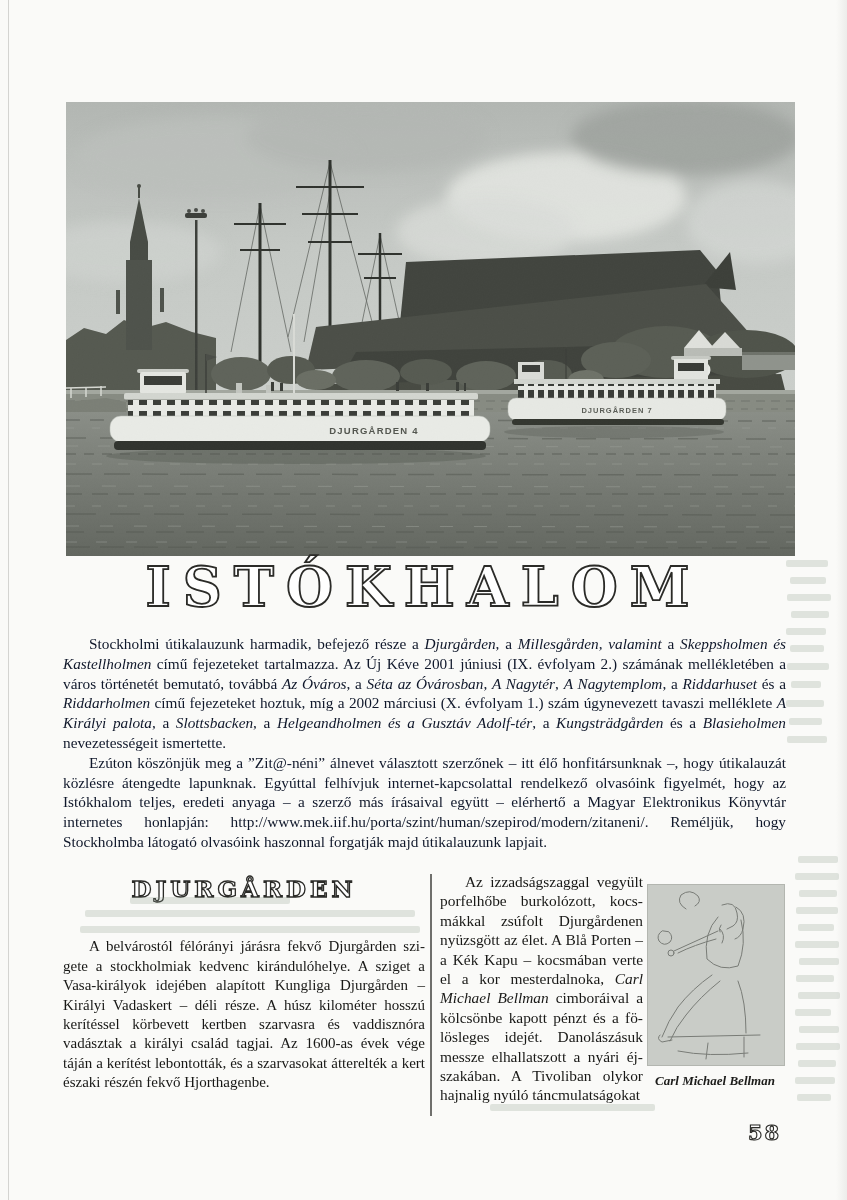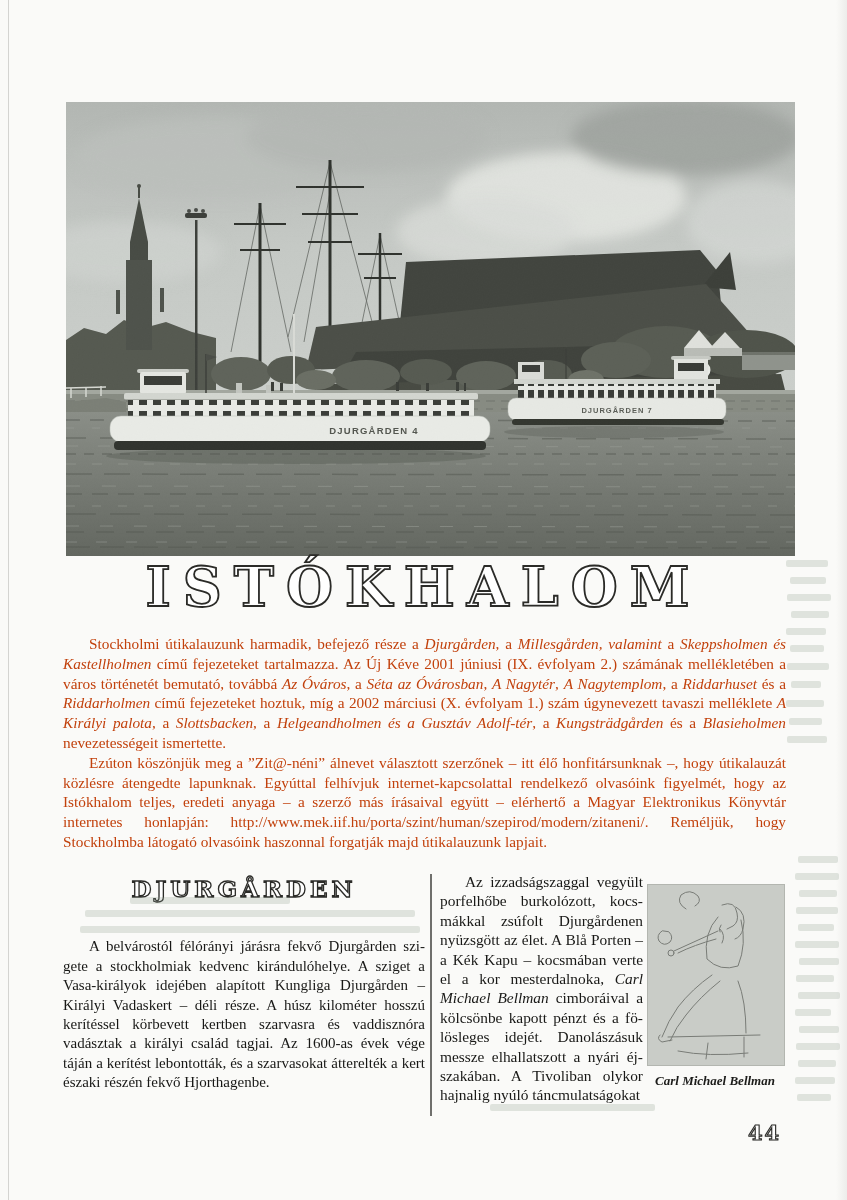--- a/index.html
+++ b/index.html
@@ -16,21 +16,21 @@
     font-family:"DejaVu Serif","Liberation Serif",serif;
     font-weight:700;color:#ffffff;
     -webkit-text-stroke:1.8px #2b2b28;
     text-shadow:0 0 1px rgba(40,40,40,.55);
   }
   .title{position:absolute;left:0;top:558px;width:847px;text-align:center;
     font-size:54px;line-height:1.1;letter-spacing:12px;margin:0;}
   
   .intro{position:absolute;left:63px;top:634px;width:723px;}
   .intro p{margin:0;text-align:justify;text-indent:26px;
-    font-size:15.3px;line-height:19.8px;color:#c2410c;}
+    font-size:15.3px;line-height:19.8px;color:#0f172a;}
   
   .col-left{position:absolute;left:63px;top:876px;width:362px;}
   .col-left h2{margin:0 0 36px 0;text-align:center;font-size:23px;
     letter-spacing:4px;-webkit-text-stroke:1.3px #2b2b28;line-height:1.1;}
   .col-left p{margin:0;text-align:justify;text-indent:26px;
     font-size:15px;line-height:19.4px;color:#181816;}
   .divider{position:absolute;left:430px;top:874px;width:1.5px;height:242px;background:#6f6f6c;}
   .col-right{position:absolute;left:440px;top:872px;width:203px;}
   .col-right p{margin:0;text-align:justify;text-indent:25px;
     font-size:15.4px;line-height:19.4px;color:#181816;hyphens:manual;}
@@ -301,21 +301,21 @@
         <path d="M12 150 q-4 4 2 7 l10 -2"></path>
         <path d="M90 96 q8 20 8 52"></path>
         <path d="M60 158 l-2 16 M96 152 l0 20"></path>
         <path d="M20 152 L112 150"></path>
         <path d="M30 166 q30 6 70 2"></path>
       </g>
     </svg>
     <figcaption>Carl Michael Bellman</figcaption>
   </figure>
 
-  <div class="pagenum outline">44</div>
+  <div class="pagenum outline">58</div>
 
   <div>
       <div class="ghost" style="left: 786px; top: 560px; width: 42px;"></div>
       <div class="ghost" style="left: 790px; top: 577px; width: 36px;"></div>
       <div class="ghost" style="left: 787px; top: 594px; width: 44px;"></div>
       <div class="ghost" style="left: 791px; top: 611px; width: 38px;"></div>
       <div class="ghost" style="left: 786px; top: 628px; width: 40px;"></div>
       <div class="ghost" style="left: 790px; top: 645px; width: 34px;"></div>
       <div class="ghost" style="left: 787px; top: 663px; width: 42px;"></div>
       <div class="ghost" style="left: 791px; top: 681px; width: 30px;"></div>

